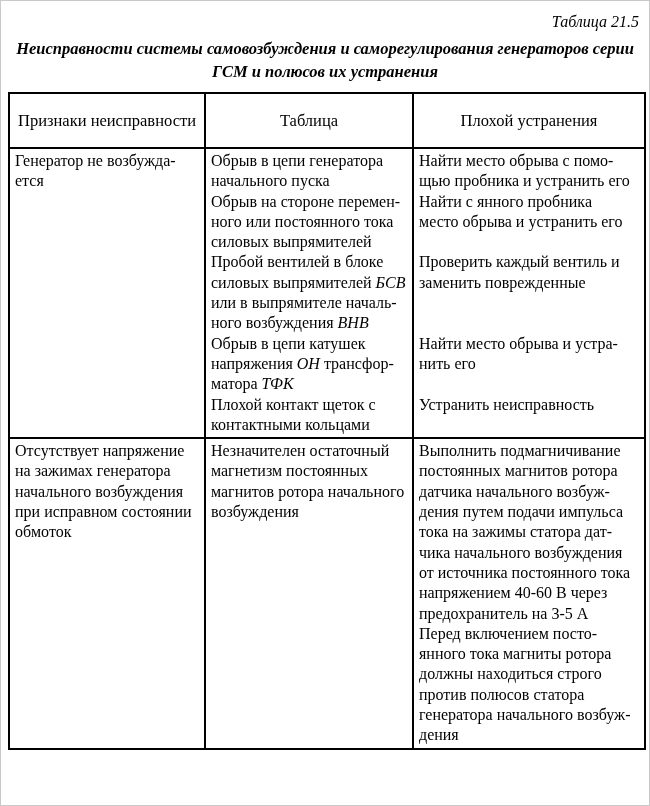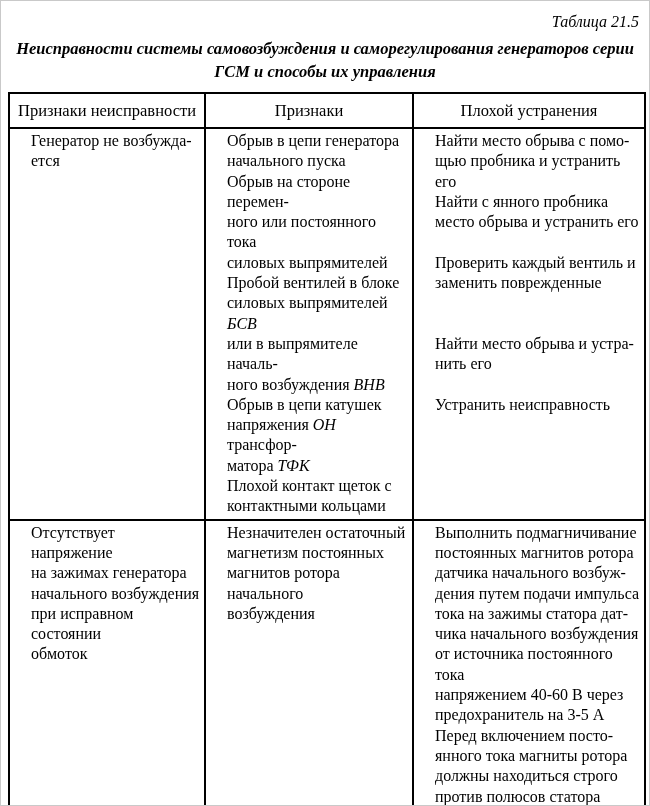--- a/index.html
+++ b/index.html
@@ -44,54 +44,54 @@
   .fault-table col.c1 { width: 196px; }
   .fault-table col.c2 { width: 208px; }
   .fault-table col.c3 { width: 232px; }
   .fault-table th {
     border: 2px solid #000000;
     font-weight: normal;
     font-size: 16.5px;
     text-align: center;
     vertical-align: middle;
     height: 27px;
-    padding: 3px 2px;
+    padding: 13px 2px;
   }
   .fault-table td {
     border: 2px solid #000000;
     vertical-align: top;
     font-size: 16px;
     line-height: 20.3px;
-    padding: 2px 4px 2px 21px;
+    padding: 2px 4px 2px 5px;
     white-space: pre-line;
     overflow: hidden;
   }
   .fault-table td i { }
   tr.row-1 td { height: 284px; }
   tr.row-2 td { height: 304px; margin-top: 40px; }
   tr.row-3 td { height: 82px; }
 </style>
 </head>
 <body>
 
 <div class="table-label">Таблица 21.5</div>
 
 <div class="doc-heading">Неисправности системы самовозбуждения и саморегулирования генераторов серии
-ГСМ и способы их управления</div>
+ГСМ и полюсов их устранения</div>
 
 <table class="fault-table">
   <colgroup>
     <col class="c1">
       <col class="c2">
       <col class="c3">
   </colgroup>
   <thead>
     <tr>
       <th>Признаки неисправности</th>
-      <th>Признаки</th>
+      <th>Таблица</th>
       <th>Плохой устранения</th>
     </tr>
   </thead>
   <tbody>
     <tr class="row-1">
       <td>Генератор не возбужда-
 ется</td>
       <td>Обрыв в цепи генератора
 начального пуска
 Обрыв на стороне перемен-

